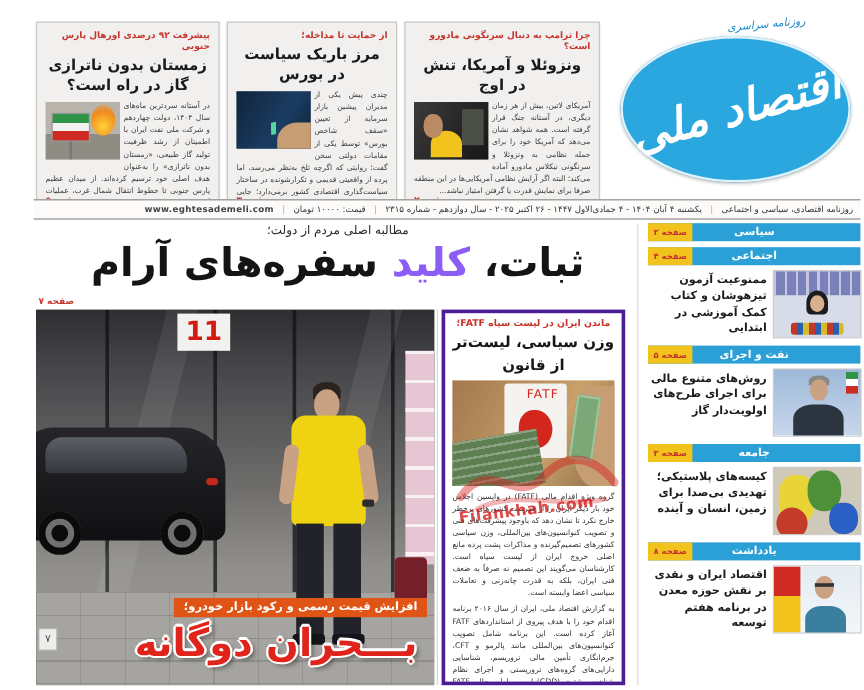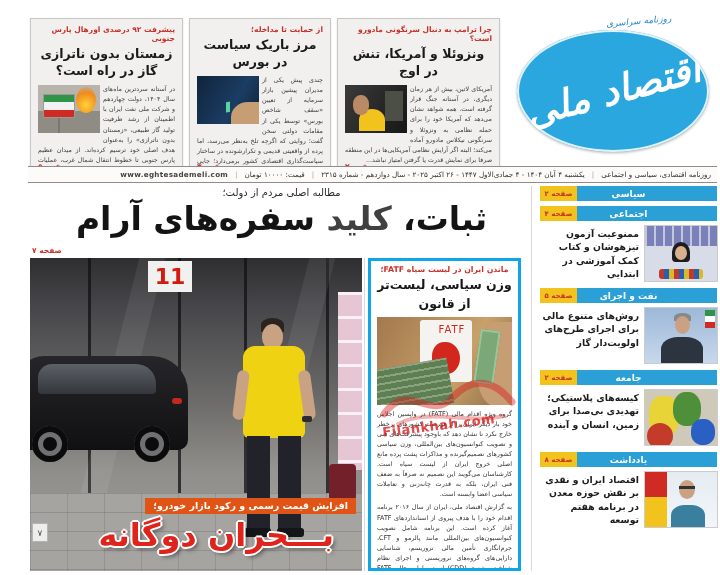--- a/index.html
+++ b/index.html
@@ -45,21 +45,21 @@
   .infobar { position:absolute; left:28px; top:166px; width:689px; height:17px; background:#fcfbf9;
              border-top:1px solid #8f8d8a; border-bottom:1px solid #8f8d8a;
              display:flex; align-items:center; font-size:7.2px; color:#333; padding:0 6px; }
   .infobar .sep { color:#aaa; margin:0 7px; }
   .infobar .url { direction:ltr; letter-spacing:.3px; font-weight:bold; color:#444; }
 
   
   .lead { position:absolute; left:28px; top:187px; width:507px; height:69px; text-align:center; }
   .lead .kick { font-size:10px; color:#2a2a2a; }
   .lead h1 { font-size:33px; color:#141414; margin-top:1px; font-weight:bold; letter-spacing:-.5px; }
-  .lead .hl { color:#404040; }
+  .lead .hl { color:#8b5cf6; }
   .lead .pg { position:absolute; left:4px; bottom:1px; color:#c6332a; font-size:7.5px; font-weight:bold; }
 
   
   .photo { position:absolute; left:30px; top:258px; width:332px; height:313px; overflow:hidden;
            background:linear-gradient(#2e2e31 0%, #47474b 16%, #6f6e6c 48%, #908e8a 68%, #a3a19c 100%); }
   .mull { position:absolute; top:0; width:3px; height:240px; background:rgba(18,18,20,.75); }
   .glare { position:absolute; top:0; width:26px; height:235px; background:rgba(255,255,255,.07); transform:skewX(-14deg); }
   .floor { position:absolute; left:0; bottom:0; width:100%; height:78px; background:#a6a4a0;
            background-image:repeating-linear-gradient(rgba(0,0,0,.13) 0 1px, transparent 1px 19px),
                             repeating-linear-gradient(90deg, rgba(0,0,0,.10) 0 1px, transparent 1px 37px); }
@@ -84,28 +84,28 @@
   .watch { position:absolute; left:272px; top:158px; width:10px; height:6px; background:#2c2c30; border-radius:2px; }
   .leg { position:absolute; width:23px; height:94px; background:#22232a; top:178px; }
   .leg1 { left:217px; } .leg2 { left:248px; }
   .shoe { position:absolute; width:27px; height:9px; background:#141518; top:270px; border-radius:3px; }
   .shoe1 { left:214px; } .shoe2 { left:247px; }
   .shelf { position:absolute; right:0; top:34px; width:24px; height:178px; background:#e6c6d2;
            background-image:repeating-linear-gradient(rgba(255,255,255,.75) 0 3px, transparent 3px 24px); }
   .bag { position:absolute; left:299px; top:206px; width:27px; height:44px; background:#74202a; border-radius:4px 4px 12px 12px; }
   .pstrip { position:absolute; right:6px; top:240px; background:#e05416; color:#fff; font-size:9.5px;
             font-weight:bold; padding:2px 8px 3px; }
-  .ptitle { position:absolute; right:28px; top:258px; font-size:32px; font-weight:bold; color:#e0241c;
+  .ptitle { position:absolute; right:14px; top:258px; font-size:32px; font-weight:bold; color:#e0241c;
             text-shadow:-2px 0 0 #fff,2px 0 0 #fff,0 -2px 0 #fff,0 2px 0 #fff,-1px -1px 0 #fff,
                         1px 1px 0 #fff,1px -1px 0 #fff,-1px 1px 0 #fff,3px 3px 4px rgba(0,0,0,.45); }
   .pmark { position:absolute; left:3px; top:266px; width:14px; height:17px; background:#ededeb; color:#4a4a4a;
            font-size:9px; display:flex; align-items:center; justify-content:center; box-shadow:0 0 0 1px #b5b5b2; }
 
   
-  .fatf { position:absolute; left:368px; top:258px; width:153px; height:313px; border:3px solid #0ea5e9;
+  .fatf { position:absolute; left:368px; top:258px; width:153px; height:313px; border:3px solid #4c1d95;
           background:#fff; padding:4px 6px 3px; text-align:center; overflow:hidden; }
   .fatf .kick { color:#c6332a; font-size:7.8px; font-weight:bold; }
   .fatf h2 { font-size:12.5px; line-height:1.5; color:#17171a; margin:2px 0 3px; }
   .fimg { position:relative; width:100%; height:88px; overflow:hidden; margin-bottom:4px;
           background:linear-gradient(120deg,#a3794e,#c8a06a 60%,#8a6a44); }
   .fcard { position:absolute; left:43px; top:3px; width:52px; height:62px; background:#f5f3ef; border-radius:3px; }
   .fcard .ftxt { color:#d3271d; font-weight:normal; font-size:10px; margin-top:4px; letter-spacing:1px;margin-left:12px; }
   .fblob { position:absolute; left:12px; top:22px; width:28px; height:32px; background:#d3271d; border-radius:46% 54% 52% 48%; }
   .fdollar { position:absolute; left:-6px; bottom:-5px; width:80px; height:46px; background:#5e7f52; transform:rotate(-10deg);
              background-image:repeating-linear-gradient(rgba(255,255,255,.28) 0 2px, transparent 2px 7px); }

